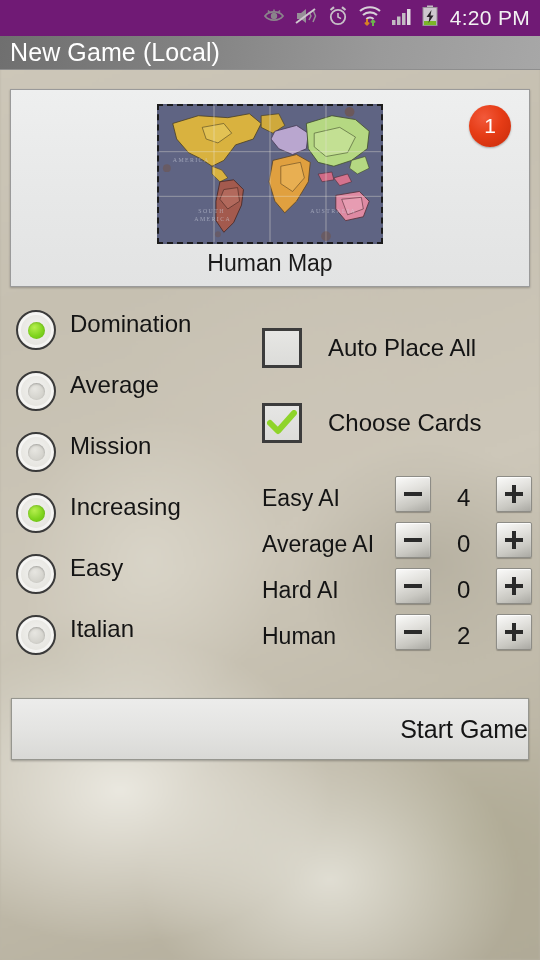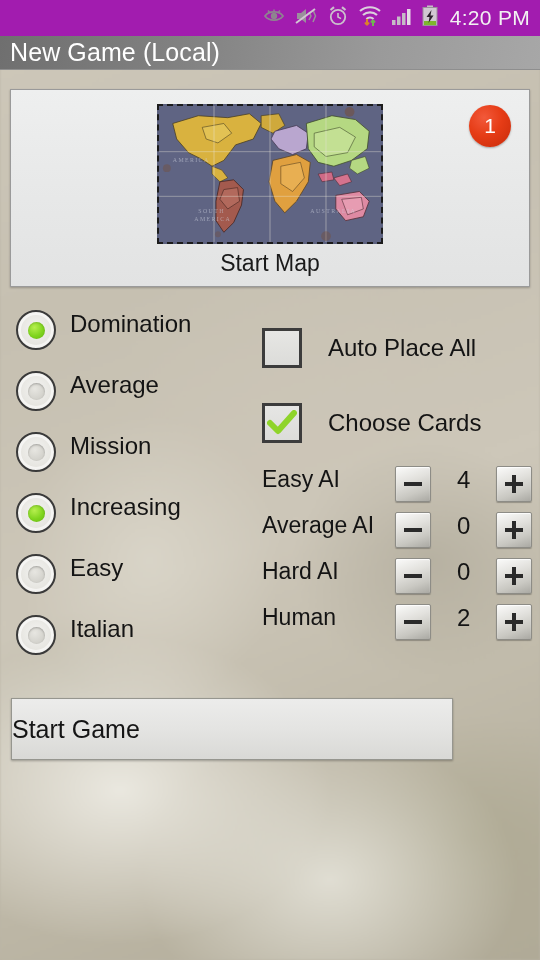--- a/index.html
+++ b/index.html
@@ -31,21 +31,21 @@
       radial-gradient(ellipse 150px 130px at 60px 700px, rgba(196,192,176,0.55) 0%, rgba(196,192,176,0) 70%),
       linear-gradient(160deg, #cfc9bb 0%, #c6c0b1 28%, #cdc7b9 55%, #bdb7a6 80%, #b0aa97 100%);
     filter: blur(1.2px);
   }
 
   
   .status-bar {
     position: absolute;
     left: 0; top: 0;
     width: 540px; height: 36px;
-    background: #a21caf;
+    background: #701a75;
     display: flex;
     align-items: center;
     justify-content: flex-end;
     padding-right: 10px;
     gap: 9px;
   }
   .sb-icon { display: block; opacity: 0.92; }
   .status-clock {
     color: #f2f2f2;
     font-size: 21px;
@@ -183,21 +183,21 @@
   }
   .check-label {
     font-size: 24px;
     color: #141414;
     white-space: nowrap;
   }
 
   .counters { margin-top: 6px; }
   .counter-row {
     display: flex;
-    align-items: flex-start;
+    align-items: flex-end;
     height: 46px;
     margin-bottom: 0;
     gap: 16px;
   }
   .counter-name {
     font-size: 23px;
     color: #141414;
     width: 150px;
     white-space: nowrap;
   }
@@ -216,26 +216,26 @@
     width: 42px;
     text-align: center;
     font-size: 24px;
     color: #141414;
   }
 
   
   .start-btn {
     position: absolute;
     left: 11px; top: 698px;
-    width: 442px; height: 62px;
+    width: 518px; height: 62px;
     background: linear-gradient(180deg, #ececeb 0%, #e4e4e2 50%, #d9d9d6 100%);
     border: 1px solid #96968f;
     display: flex;
     align-items: center;
-    justify-content: flex-start;
+    justify-content: flex-end;
     box-shadow: 0 1px 2px rgba(0,0,0,0.28);
   }
   .start-btn-label {
     font-size: 25px;
     color: #151515;
   }
 </style>
 </head>
 <body>
 
@@ -352,21 +352,21 @@
       <text x="36" y="118" font-family="Liberation Serif, serif" font-size="6" fill="#cfd3e0" opacity="0.55" letter-spacing="1.4">AMERICA</text>
       <text x="154" y="110" font-family="Liberation Serif, serif" font-size="6" fill="#cfd3e0" opacity="0.55" letter-spacing="1.4">AUSTRALIA</text>
 
       <circle cx="194" cy="6" r="5" fill="#7a4a2a" opacity="0.45"></circle>
       <circle cx="8" cy="64" r="4" fill="#7a4a2a" opacity="0.35"></circle>
       <circle cx="170" cy="134" r="5" fill="#7a4a2a" opacity="0.35"></circle>
       <circle cx="60" cy="132" r="3" fill="#7a4a2a" opacity="0.3"></circle>
     </svg>
   </div>
 
-  <div class="choose-map-label">Start Map</div>
+  <div class="choose-map-label">Human Map</div>
 </div>
 
 <div class="options">
 
   <div class="radio-col">
 
     <div class="radio-row">
       <span class="radio on">
           <span class="radio-dot"></span>
         </span>

